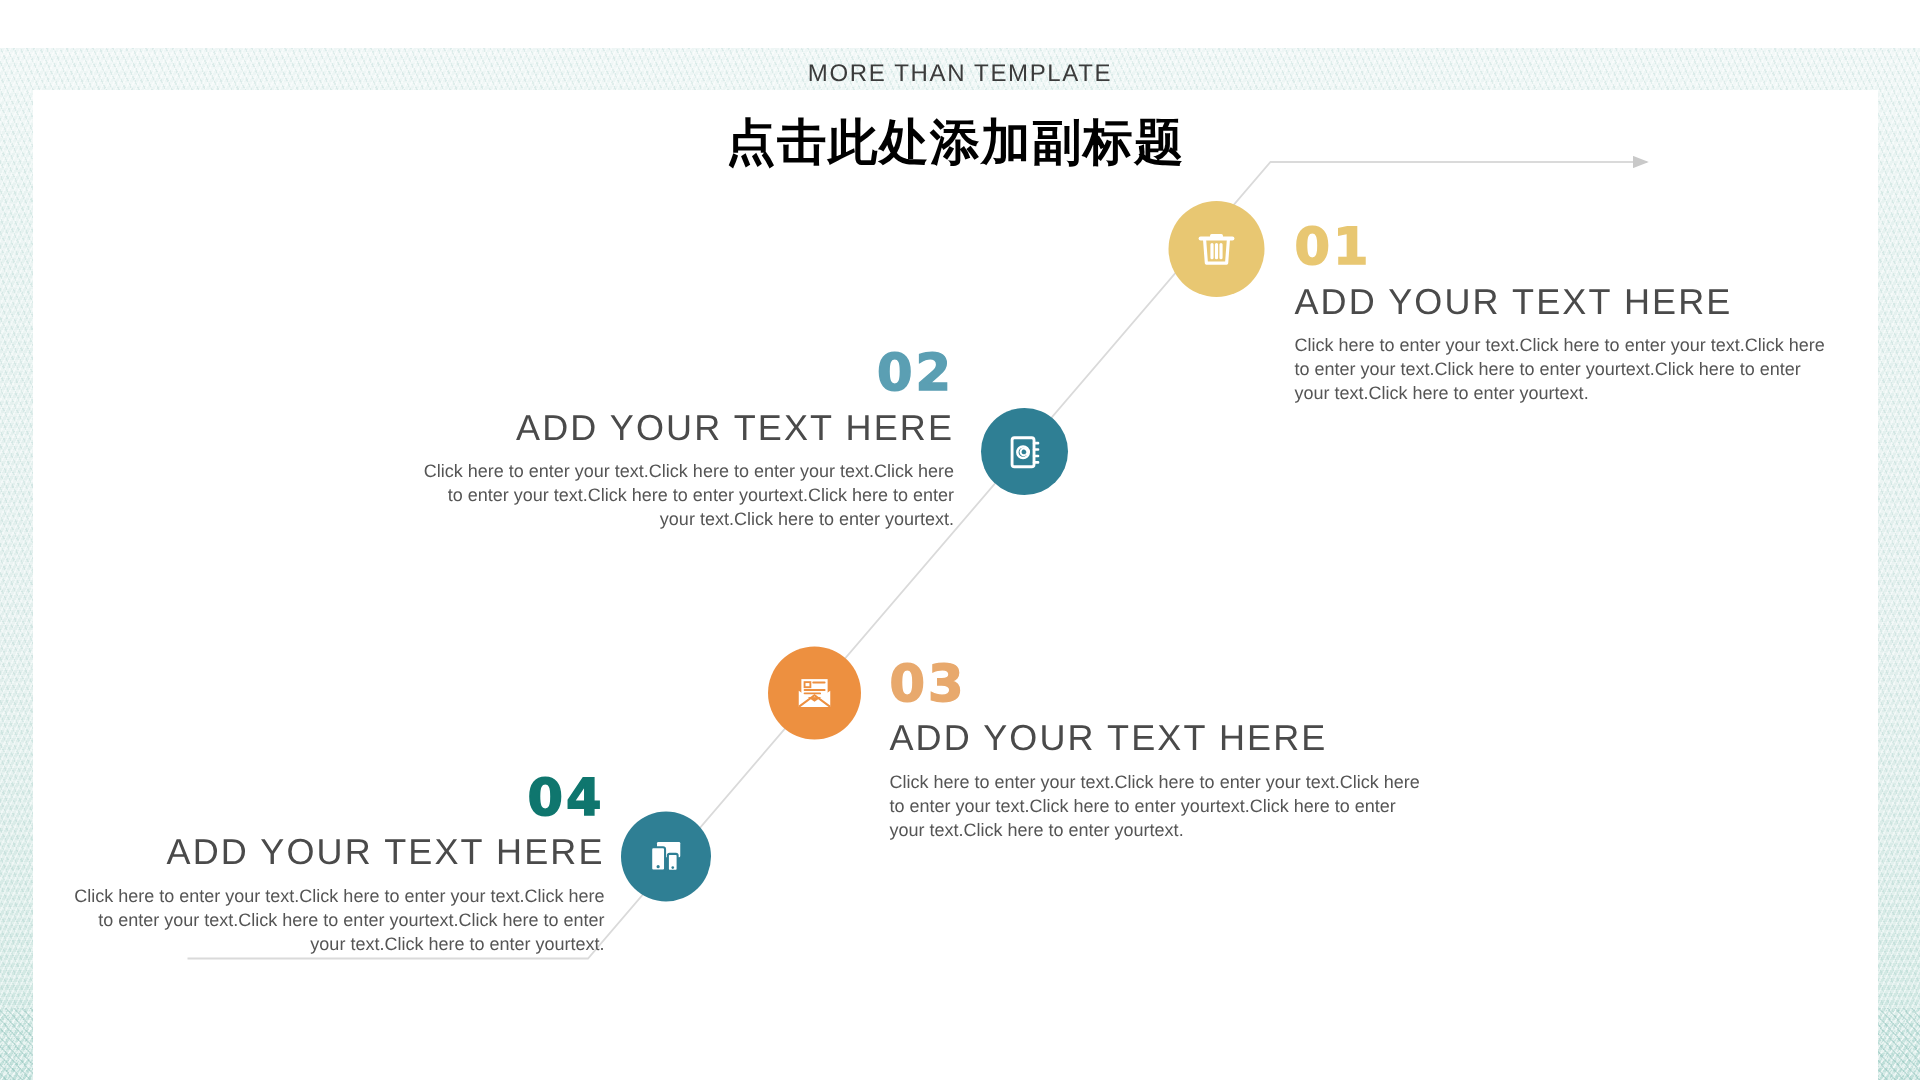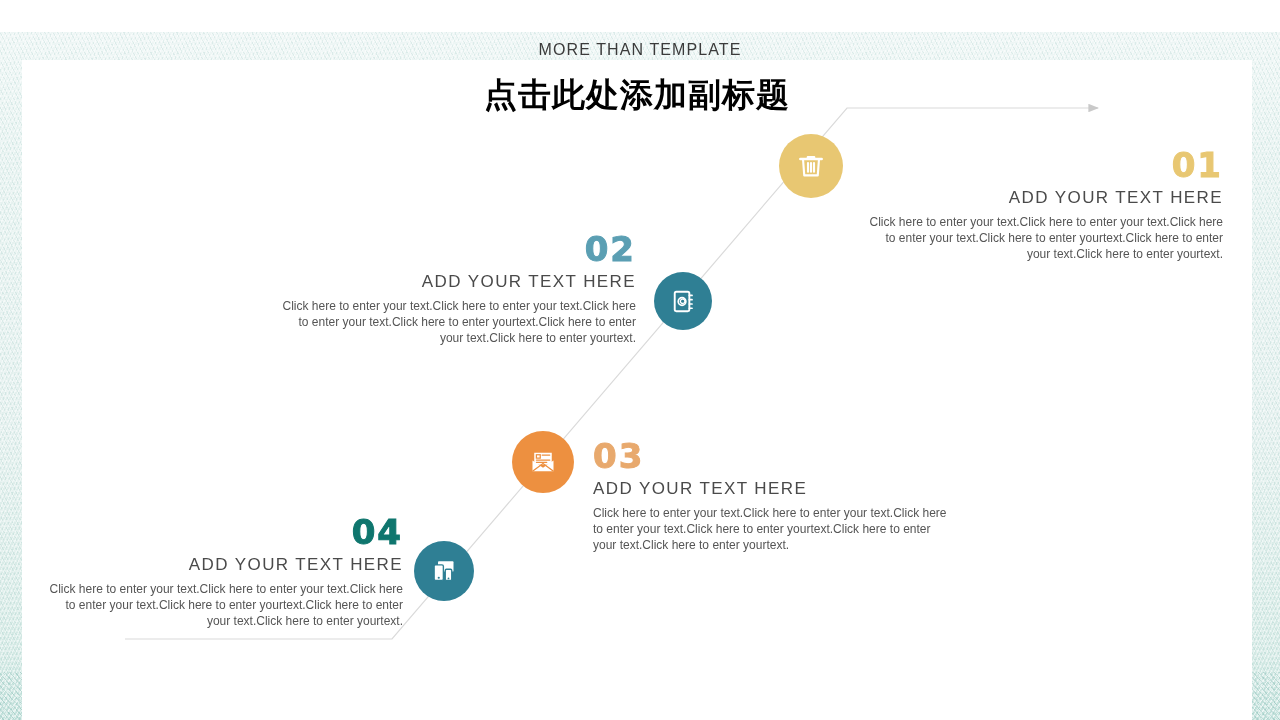--- a/index.html
+++ b/index.html
@@ -109,21 +109,21 @@
     font-size: 34px;
     font-weight: bold;
     letter-spacing: 2px;
     line-height: 1;
     font-family: "DejaVu Sans", "Liberation Sans", sans-serif;
     -webkit-text-stroke: 1px currentColor;
     color: transparent;
   }
 
   .step-head {
-    font-size: 17px;
+    font-size: 24px;
     color: #4a4a4a;
     letter-spacing: 1.4px;
     margin-top: 6px;
     white-space: nowrap;
   }
 
   .step-body {
     font-size: 12px;
     line-height: 1.32;
     color: #555555;
@@ -138,21 +138,21 @@
     position: absolute;
     border-radius: 50%;
     display: flex;
     align-items: center;
     justify-content: center;
     z-index: 5;
   }
   .icon-circle svg { display: block; }
 
   
-  #step-01 { left: 841px; top: 88px;  width: 360px; text-align: right; }
+  #step-01 { left: 841px; top: 88px;  width: 360px; }
   #step-02 { left: 258px; top: 172px; width: 356px; }
   #step-03 { left: 571px; top: 379px; width: 356px; }
   #step-04 { left: 25px;  top: 455px; width: 356px; }
 
   #icon-01 { left: 757px; top: 74px;  width: 64px; height: 64px; background: #e8c772; }
   #icon-02 { left: 632px; top: 212px; width: 58px; height: 58px; background: #2f7f94; }
   #icon-03 { left: 490px; top: 371px; width: 62px; height: 62px; background: #ed9040; }
   #icon-04 { left: 392px; top: 481px; width: 60px; height: 60px; background: #2f7f94; }
 </style>
 </head>

